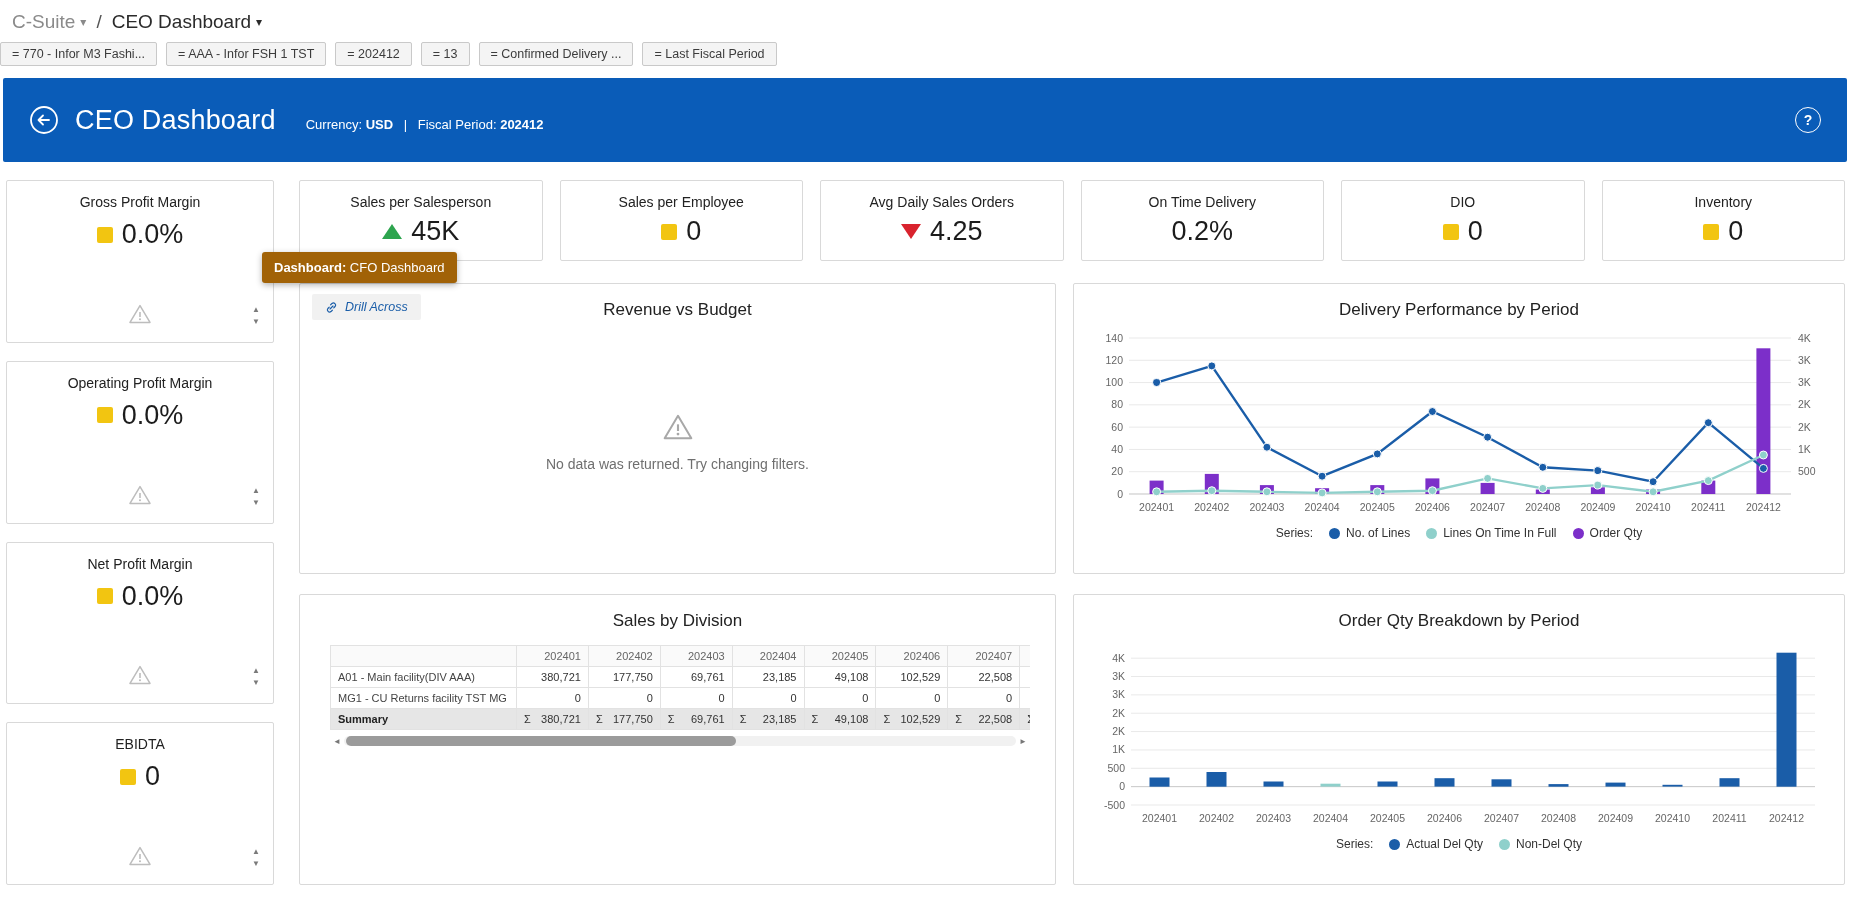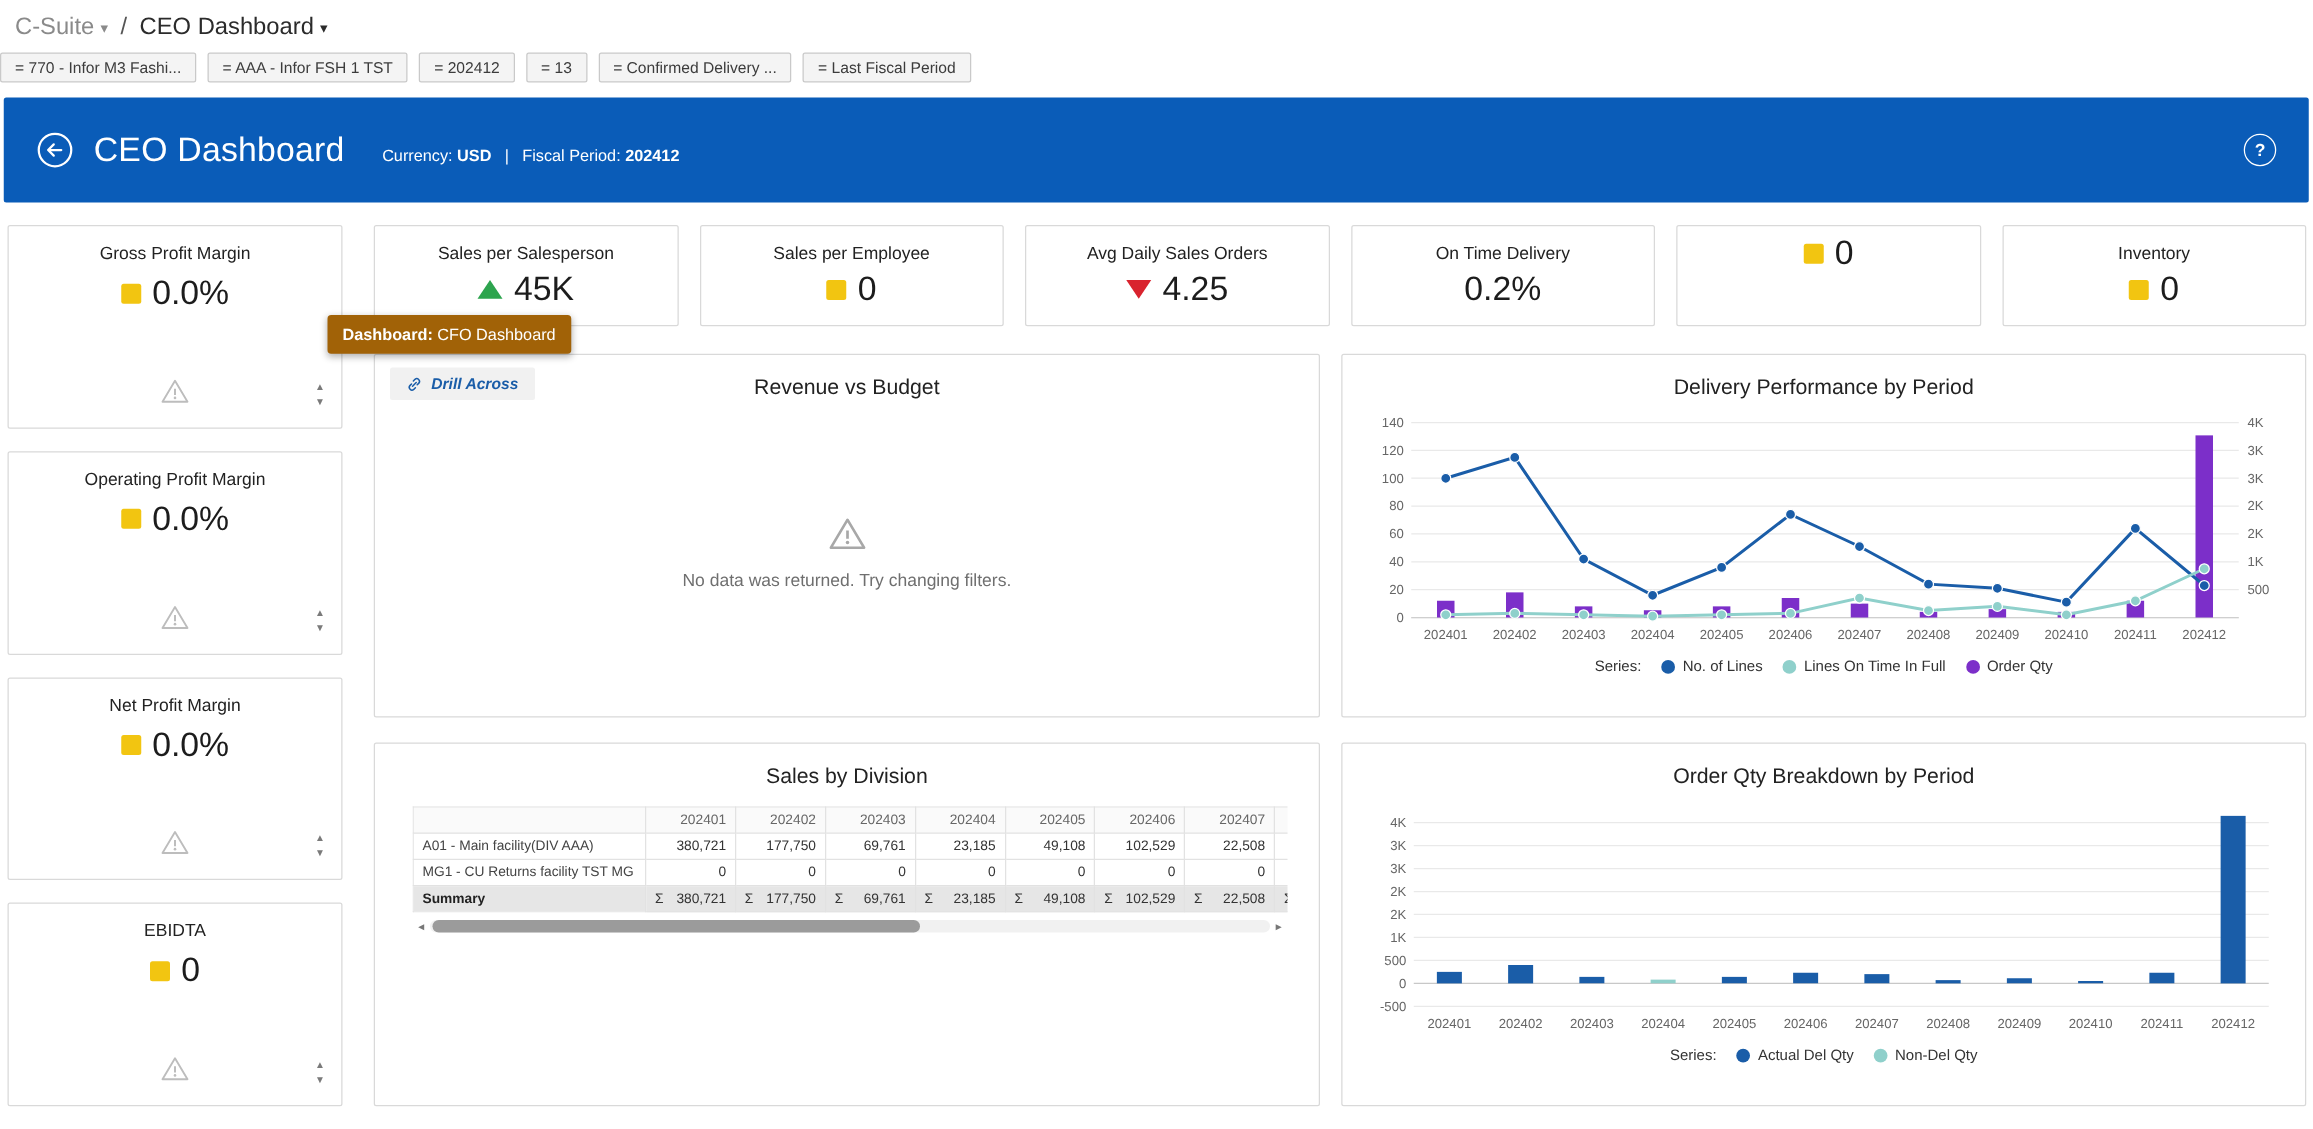--- a/index.html
+++ b/index.html
@@ -44,21 +44,21 @@
   .ind-square{width:16px;height:16px;background:#f2c511;border-radius:2px;display:inline-block;}
   .ind-up{width:0;height:0;border-left:10px solid transparent;border-right:10px solid transparent;border-bottom:15px solid #2da44e;display:inline-block;}
   .ind-down{width:0;height:0;border-left:10px solid transparent;border-right:10px solid transparent;border-top:15px solid #d9232e;display:inline-block;}
   .kcard-footer{position:absolute;left:0;right:0;bottom:12px;height:28px;}
   .kcard-warn{position:absolute;left:50%;transform:translateX(-50%);bottom:0;}
   .kcard-stepper{position:absolute;right:13px;bottom:4px;display:flex;flex-direction:column;gap:4px;color:#7a7a7a;font-size:8px;line-height:8px;cursor:pointer;text-align:center;}
 
   
   .panel{border:1px solid #d9d9d9;border-radius:2px;background:#fff;position:relative;}
   .panel-title{text-align:center;font-size:17px;color:#222;padding-top:16px;}
-  .drill-chip{position:absolute;top:10px;left:12px;background:#f1f1f1;border-radius:2px;padding:6px 13px;display:flex;align-items:center;gap:7px;font-size:12.5px;font-style:italic;color:#1a5da8;cursor:pointer;font-weight:bold;}
+  .drill-chip{position:absolute;top:10px;left:12px;background:#f1f1f1;border-radius:2px;padding:6px 13px;display:flex;align-items:center;gap:7px;font-size:12.5px;font-style:italic;color:#1a5da8;cursor:pointer;}
   .no-data{position:absolute;top:44%;left:0;right:0;text-align:center;color:#6f6f6f;font-size:14px;}
   .no-data .warn-wrap{display:block;margin:0 auto 10px;width:32px;}
   .chart{margin-top:10px;display:flex;justify-content:center;}
   .legend{display:flex;justify-content:center;align-items:center;gap:16px;font-size:12px;color:#333;margin-top:6px;}
   .lg-item{display:flex;align-items:center;gap:6px;cursor:pointer;}
   .dot{width:11px;height:11px;border-radius:50%;display:inline-block;}
   .tick{font-size:10.5px;fill:#666;font-family:"Liberation Sans",sans-serif;}
 
   
   .table-wrap{margin:14px 26px 0 30px;overflow:hidden;width:700px;}
@@ -225,20 +225,21 @@
             <span class="kpi-value">4.25</span>
           </div>
         </div>
         <div class="kpi-card">
           <div class="kpi-title">On Time Delivery</div>
     <div class="kpi-value-row">
             <span class="kpi-value">0.2%</span>
           </div>
         </div>
         <div class="kpi-card">
+          <div class="kpi-title">DIO</div>
     <div class="kpi-value-row">
             <span class="ind-square"></span>
             <span class="kpi-value">0</span>
           </div>
         </div>
         <div class="kpi-card">
           <div class="kpi-title">Inventory</div>
     <div class="kpi-value-row">
             <span class="ind-square"></span>
             <span class="kpi-value">0</span>

